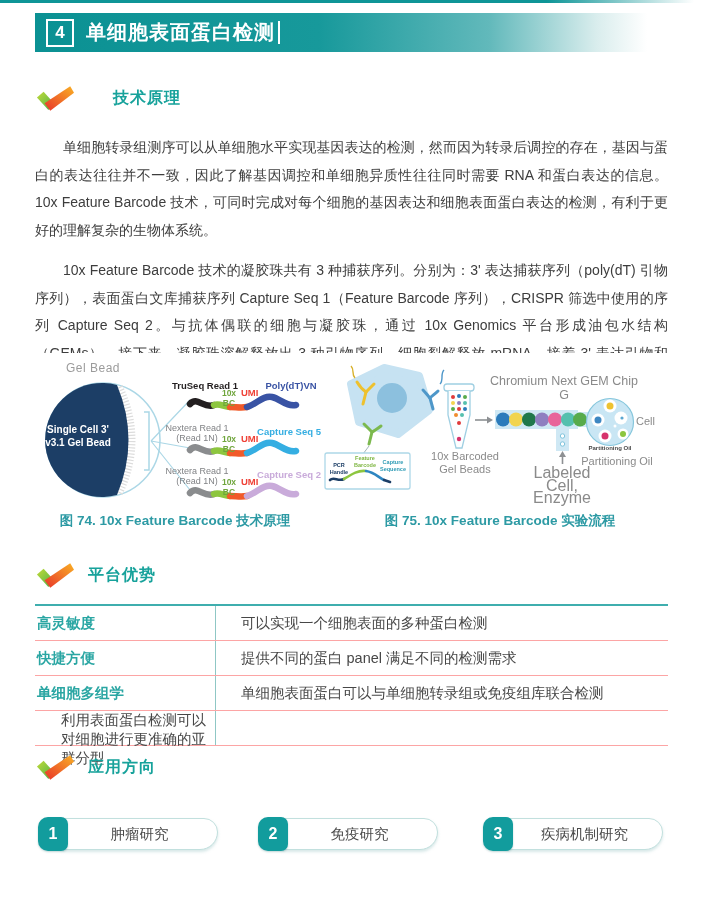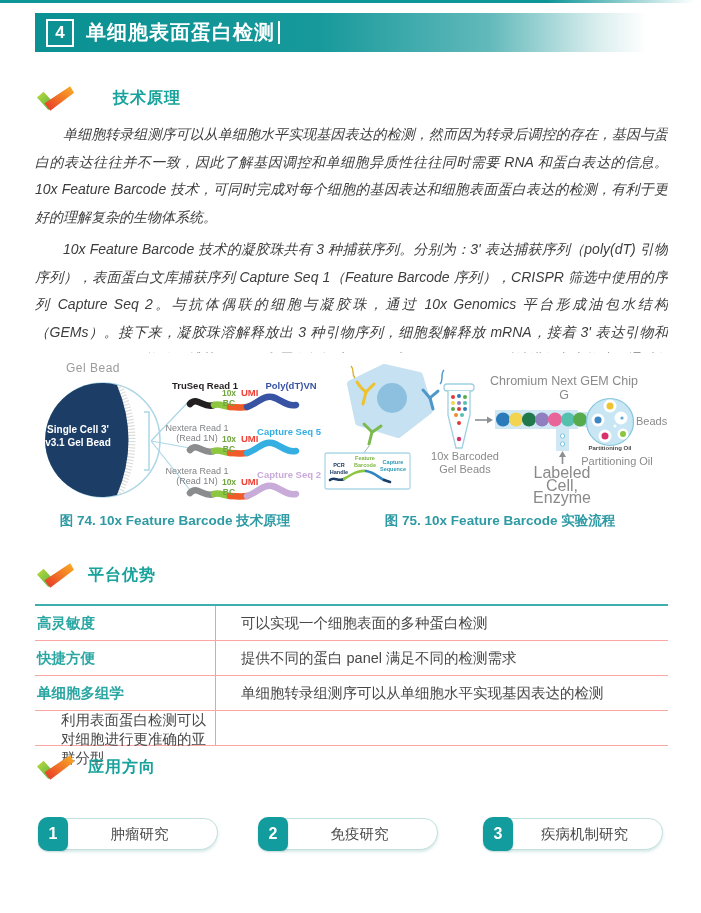--- a/index.html
+++ b/index.html
@@ -18,21 +18,21 @@
 
   
   .section-head{position:absolute;left:36px;display:flex;align-items:center;gap:14px;}
   .section-head .title{font-size:16px;font-weight:bold;color:#17a29b;letter-spacing:1px;}
   .sh-principle{top:85px;gap:39px;} .sh-advantages{top:562px;align-items:center;} .sh-applications{top:754px;}
   .check-icon{width:38px;height:27px;}
 
   
   .body-text{position:absolute;left:35px;top:121px;width:633px;height:232px;overflow:hidden;
     font-size:14px;line-height:27.5px;text-align:justify;color:#3d3d3d;}
-  .body-text p{margin:0 0 5px 0;text-indent:2em;font-style:italic;}
+  .body-text p{margin:13px 0 5px 0;text-indent:2em;}
 
   
   .fig{position:absolute;top:360px;height:146px;}
   .fig-left{left:20px;width:300px;} .fig-right{left:322px;width:378px;}
   .fig svg{position:absolute;left:0;top:0;}
   .fl{position:absolute;white-space:nowrap;} .center{text-align:center;white-space:normal;}
 
   
   .gel-bead-lab{left:46px;top:1px;font-size:12px;color:#9b9b9b;letter-spacing:.5px;}
   .bead-txt{left:14px;top:63px;width:88px;text-align:center;color:#fff;font-size:10px;font-weight:bold;line-height:13px;}
@@ -255,21 +255,21 @@
       <circle cx="301" cy="74" r="5.5" fill="#fff"></circle>
         <circle cx="301" cy="74" r="3" fill="#8cc63f"></circle>
       <circle cx="293" cy="66" r="1.5" fill="#fff"></circle>
     </svg>
     <div class="fl chip-title">Chromium Next GEM Chip G</div>
     <div class="fl box-lab bl-pcr">PCR Handle</div>
     <div class="fl box-lab bl-fb">Feature Barcode</div>
     <div class="fl box-lab bl-cs">Capture Sequence</div>
     <div class="fl tube-lab center">10x Barcoded Gel Beads</div>
     <div class="fl cell-lab center">Labeled Cell, Enzyme</div>
-    <span class="fl gems-lab">Beads</span>
+    <span class="fl gems-lab">Cell</span>
     <div class="fl po-small center">Partitioning Oil</div>
     <div class="fl po-big center">Partitioning Oil</div>
   </div>
 
   <div class="caption cap-left">图 74. 10x Feature Barcode 技术原理</div>
   <div class="caption cap-right">图 75. 10x Feature Barcode 实验流程</div>
 
   <div class="section-head sh-advantages">
     <svg class="check-icon" viewBox="0 0 40 28">
       <path d="M1,13 L8,7 L19,19 L13,26 Z" fill="url(#lgG)"></path>
@@ -284,21 +284,21 @@
       <div class="adv-desc">可以实现一个细胞表面的多种蛋白检测</div>
       <div class="adv-divider"></div>
     </div>
     <div class="adv-row">
       <div class="adv-label">快捷方便</div>
       <div class="adv-desc">提供不同的蛋白 panel 满足不同的检测需求</div>
       <div class="adv-divider"></div>
     </div>
     <div class="adv-row">
       <div class="adv-label">单细胞多组学</div>
-      <div class="adv-desc">单细胞转录组测序可以从单细胞水平实现基因表达的检测</div>
+      <div class="adv-desc">单细胞表面蛋白可以与单细胞转录组或免疫组库联合检测</div>
       <div class="adv-divider"></div>
     </div>
     <div class="adv-row">
       <div class="adv-desc">利用表面蛋白检测可以对细胞进行更准确的亚群分型</div>
       <div class="adv-divider"></div>
     </div>
   </div>
 
   <div class="section-head sh-applications">
     <svg class="check-icon" viewBox="0 0 40 28">

